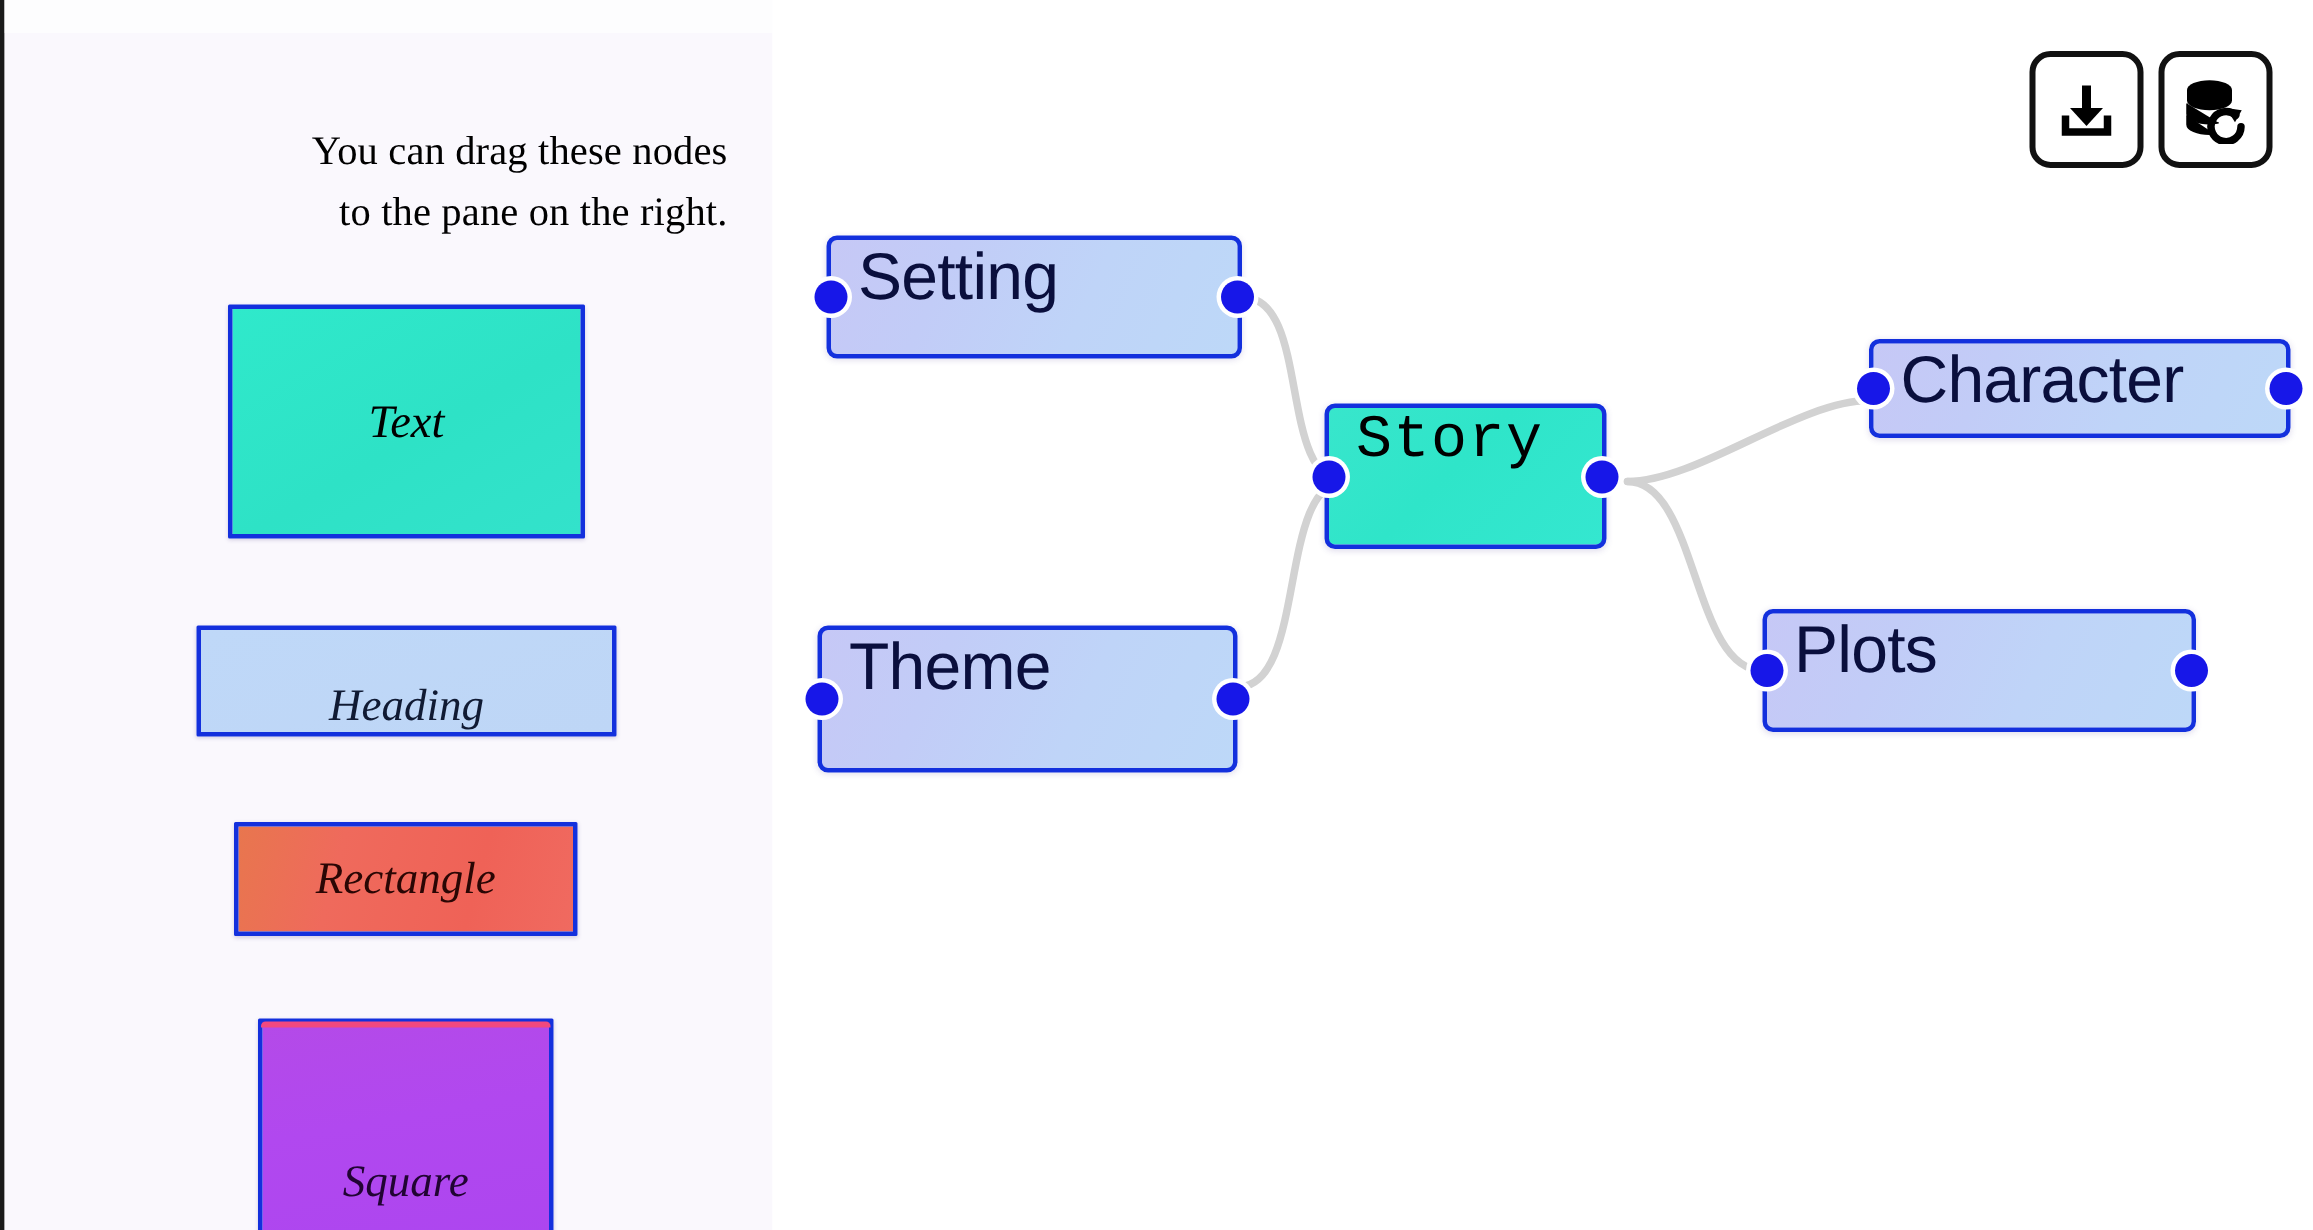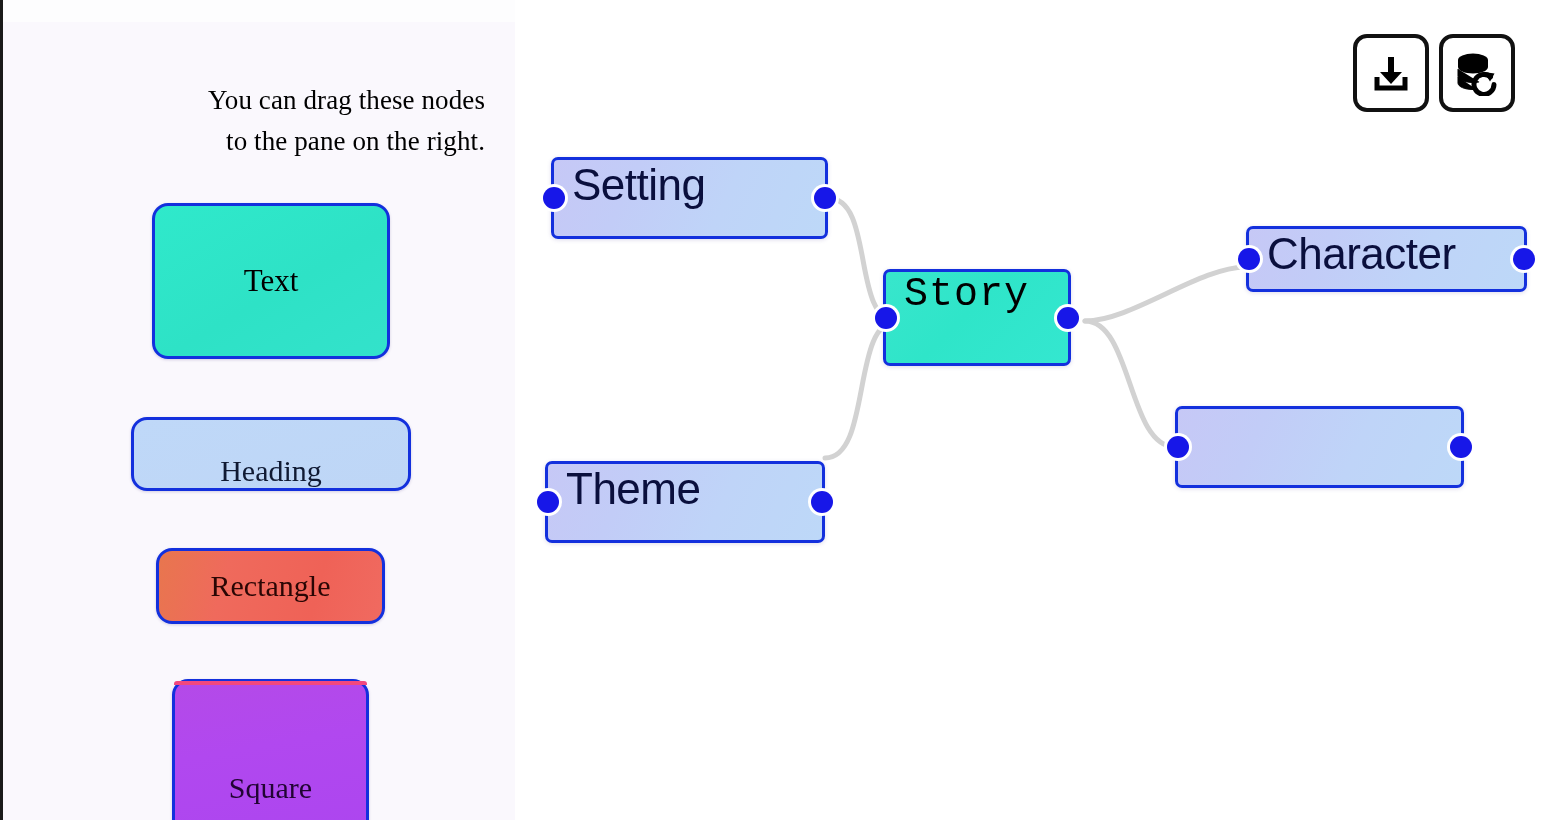--- a/index.html
+++ b/index.html
@@ -53,28 +53,29 @@
     color: #000000;
     letter-spacing: 0.1px;
     white-space: pre-line;
     text-align: right;
   }
 
   .palette-node {
     position: absolute;
     box-sizing: border-box;
     border: 3px solid #1330dd;
-    border-radius: 16px;
+    border-radius: 1px;
     display: flex;
     align-items: center;
     justify-content: center;
     font-family: "Liberation Serif", serif;
     color: #000000;
     cursor: grab;
     box-shadow: 0 1px 3px rgba(60,40,120,0.20);
+    font-style: italic;
   }
 
   #palette-text {
     left: 149px;
     top: 203px;
     width: 238px;
     height: 156px;
     background: linear-gradient(150deg, #2fe9cb 0%, #2ee2c6 55%, #33e2cb 100%);
     font-size: 31px;
   }
@@ -177,21 +178,21 @@
     background: #1717e8;
     top: 50%;
     transform: translateY(-50%);
     box-shadow: 0 0 0 3px #ffffff;
     cursor: crosshair;
   }
   .port.in  { left: -11px; }
   .port.out { right: -11px; }
 
   #node-setting   { left: 36px;  top: 157px; width: 277px; height: 82px; }
-  #node-theme     { left: 30px;  top: 417px; width: 280px; height: 82px; margin-top: 44px; }
+  #node-theme     { left: 30px;  top: 417px; width: 280px; height: 98px; }
   #node-story     { left: 368px; top: 269px; width: 188px; height: 97px; }
   #node-character { left: 731px; top: 226px; width: 281px; height: 66px; }
   #node-plots     { left: 660px; top: 406px; width: 289px; height: 82px; }
 
   
   #toolbar {
     position: absolute;
     right: 30px;
     top: 34px;
     display: flex;
@@ -270,20 +271,21 @@
     </div>
 
     <div class="flow-node node-blue" id="node-character">
       <span class="port in"></span>
       <span class="flow-label">Character</span>
       <span class="port out"></span>
     </div>
 
     <div class="flow-node node-blue" id="node-plots">
       <span class="port in"></span>
+      <span class="flow-label">Plots</span>
       <span class="port out"></span>
     </div>
 
     <div id="toolbar">
 
       <button class="tool-btn" title="Download">
         <span>
           <svg width="44" height="44" viewBox="0 0 44 44">
             <path d="M22 6 L22 27" stroke="#000" stroke-width="6" stroke-linecap="butt" fill="none"></path>
             <path d="M11 21 L22 33 L33 21 Z" fill="#000"></path>

